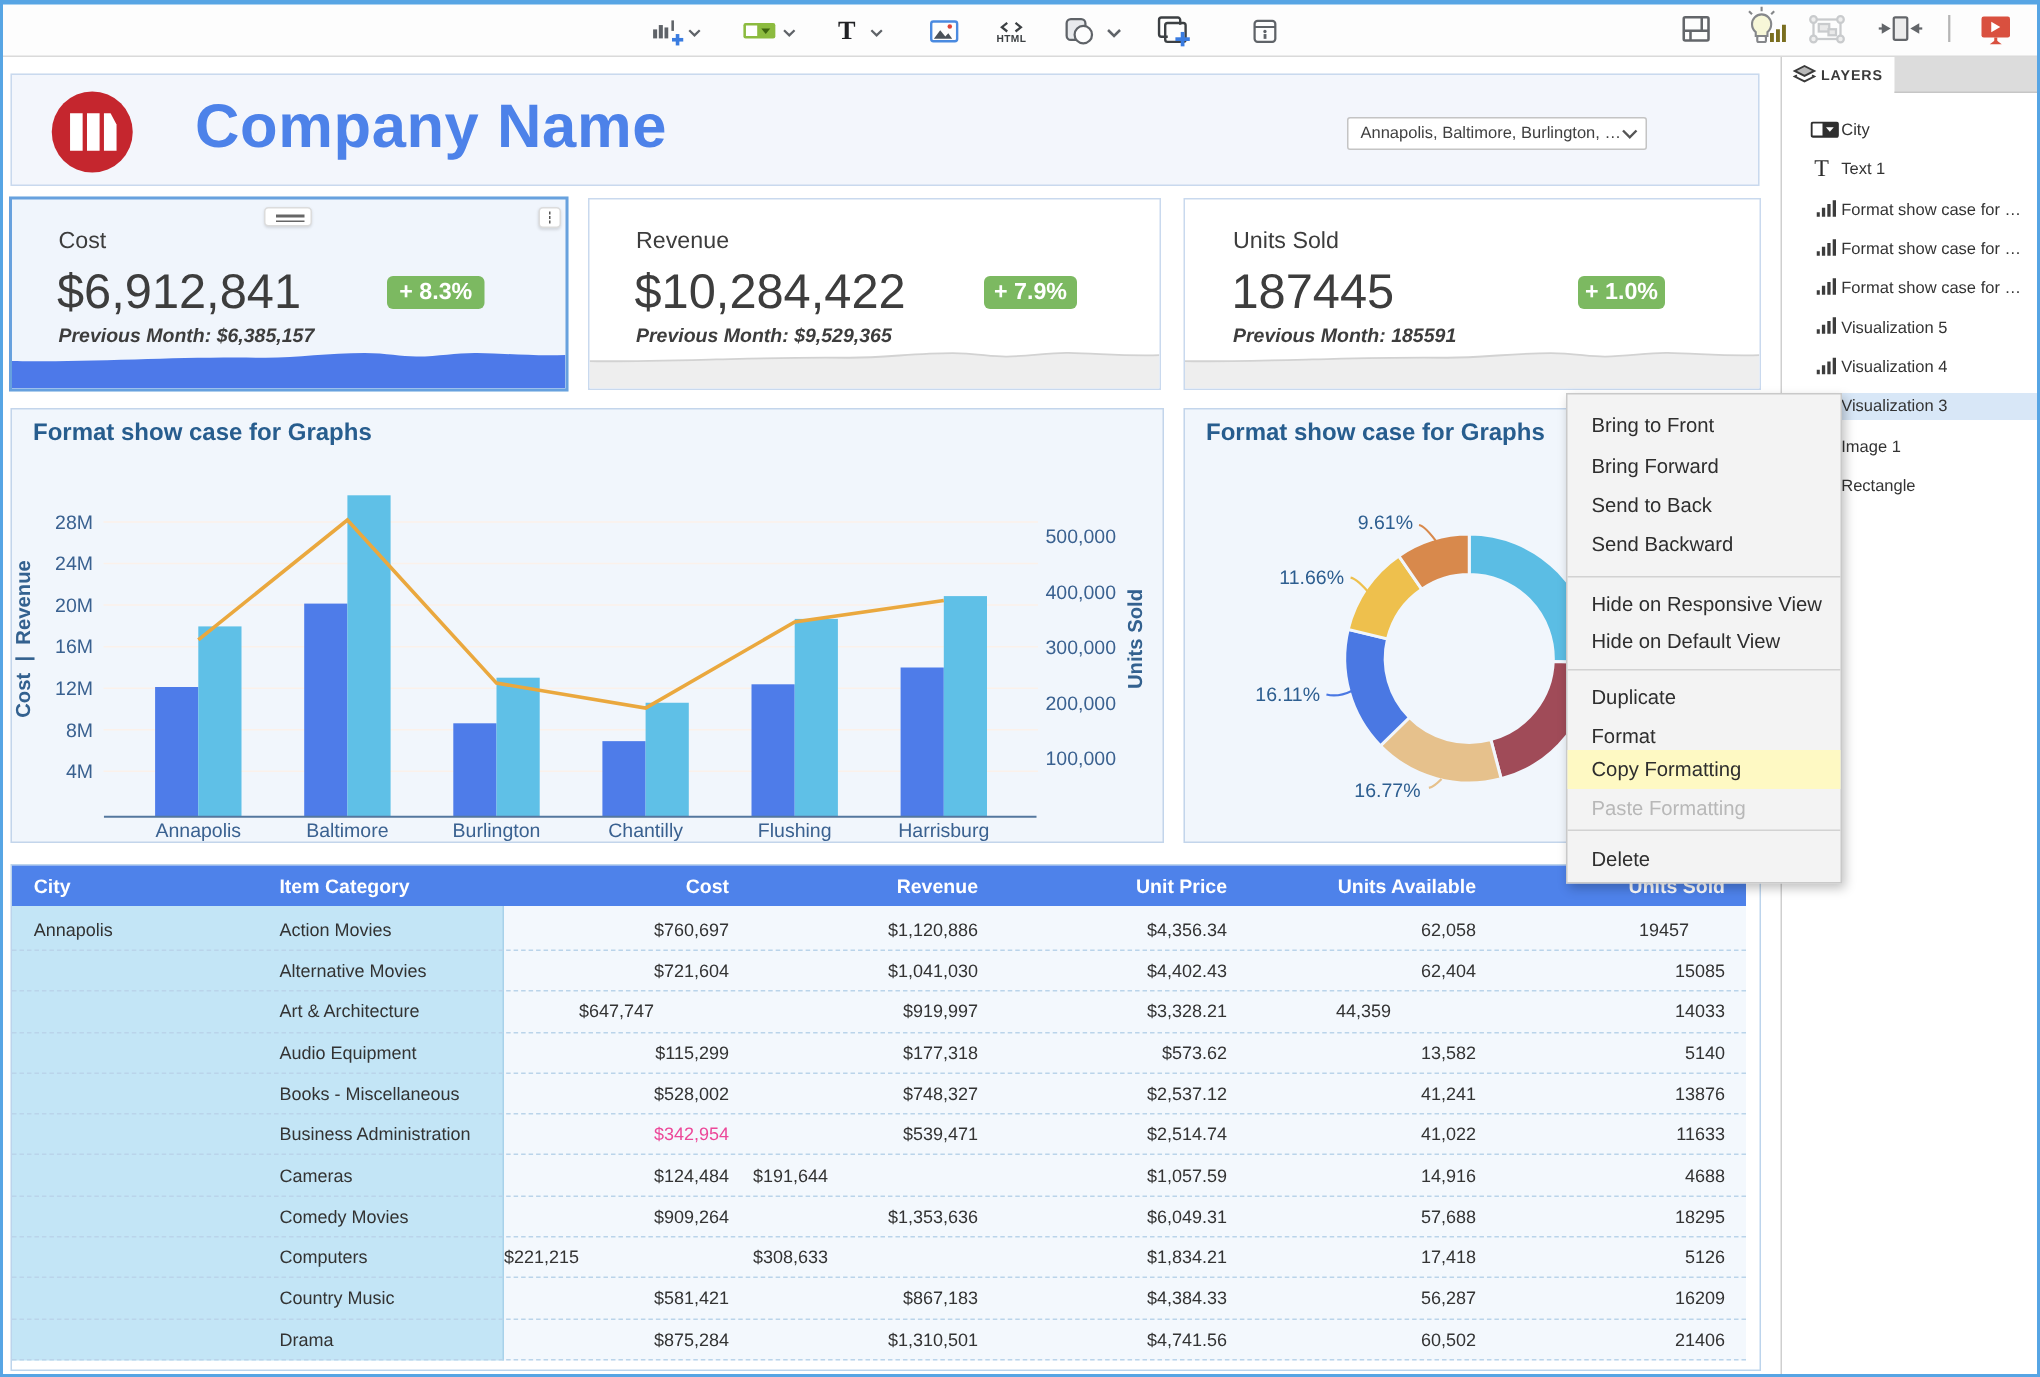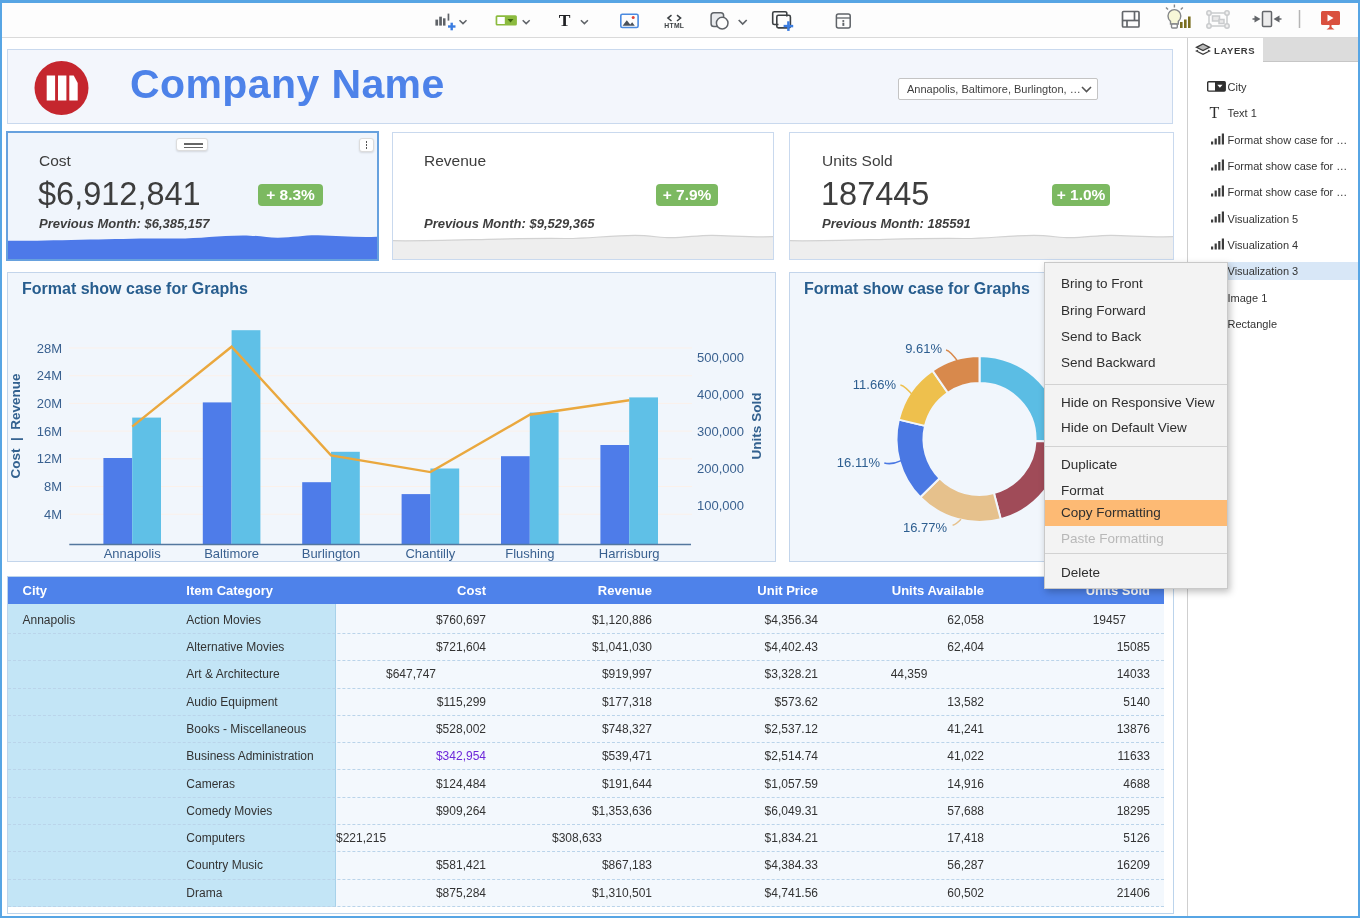--- a/index.html
+++ b/index.html
@@ -149,20 +149,21 @@
   <div class="abs" style="left:6.5px; top:7.8px; width:19px; height:1.6px; background:#666;"></div>
 </div>
 <div class="abs" style="left:359px; top:137.5px; width:14.5px; height:14px; background:#fff; border:1px solid #dcdcdc; border-radius:3px; z-index:6; box-shadow:0 1px 2px rgba(0,0,0,0.12);">
   <div class="abs" style="left:5.7px; top:2.3px; width:1.8px; height:1.8px; background:#555;"></div>
   <div class="abs" style="left:5.7px; top:5.6px; width:1.8px; height:1.8px; background:#555;"></div>
   <div class="abs" style="left:5.7px; top:8.9px; width:1.8px; height:1.8px; background:#555;"></div>
 </div>
 
 <div class="kpi" style="left:392px; width:382px;">
   <div class="lbl">Revenue</div>
+  <div class="val">$10,284,422</div>
   <div class="badge" style="left:263px; width:62px;">+ 7.9%</div>
   <div class="prev">Previous Month: $9,529,365</div>
   <svg class="wave" width="380" height="25" viewBox="0 0 369 25" preserveAspectRatio="none">
     <path d="M0 6.7 C20 7.2 50 6.4 82 5.6 C110 4.9 135 4.1 167 4.5 C190 4.7 210 1.4 235 1.4 C250 1.5 260 3.8 270 3.7 C285 3.5 297 1.1 310 1.3 C330 1.7 348 3.5 369 2.7 L369 25 L0 25 Z" fill="#eeeeee"></path>
     <path d="M0 6.7 C20 7.2 50 6.4 82 5.6 C110 4.9 135 4.1 167 4.5 C190 4.7 210 1.4 235 1.4 C250 1.5 260 3.8 270 3.7 C285 3.5 297 1.1 310 1.3 C330 1.7 348 3.5 369 2.7" fill="none" stroke="#d2d2d2" stroke-width="1.2"></path>
   </svg>
 </div>
 <div class="kpi" style="left:789px; width:385px;">
   <div class="lbl" style="left:32px;">Units Sold</div>
   <div class="val" style="left:31px;">187445</div>
@@ -302,46 +303,46 @@
 <div style="position:absolute;left:0;top:138.9px;width:1156px;height:27.3px;border-bottom:1px dashed #bad4ea;">
 <div style="position:absolute;left:178.3px;top:0;height:100%;line-height:27.3px;font-size:12px;color:#333;">Books - Miscellaneous</div>
 <div style="position:absolute;left:328px;top:0;width:166px;height:100%;line-height:27.3px;font-size:12px;color:#333;text-align:right;padding-right:16px;">$528,002</div>
 <div style="position:absolute;left:494px;top:0;width:166px;height:100%;line-height:27.3px;font-size:12px;color:#333;text-align:right;padding-right:16px;">$748,327</div>
 <div style="position:absolute;left:660px;top:0;width:166px;height:100%;line-height:27.3px;font-size:12px;color:#333;text-align:right;padding-right:16px;">$2,537.12</div>
 <div style="position:absolute;left:826px;top:0;width:166px;height:100%;line-height:27.3px;font-size:12px;color:#333;text-align:right;padding-right:16px;">41,241</div>
 <div style="position:absolute;left:992px;top:0;width:166px;height:100%;line-height:27.3px;font-size:12px;color:#333;text-align:right;padding-right:16px;">13876</div>
 </div>
 <div style="position:absolute;left:0;top:166.2px;width:1156px;height:27.3px;border-bottom:1px dashed #bad4ea;">
 <div style="position:absolute;left:178.3px;top:0;height:100%;line-height:27.3px;font-size:12px;color:#333;">Business Administration</div>
-<div style="position:absolute;left:328px;top:0;width:166px;height:100%;line-height:27.3px;font-size:12px;color:#6d28d9;text-align:right;padding-right:16px;">$342,954</div>
+<div style="position:absolute;left:328px;top:0;width:166px;height:100%;line-height:27.3px;font-size:12px;color:#ec4899;text-align:right;padding-right:16px;">$342,954</div>
 <div style="position:absolute;left:494px;top:0;width:166px;height:100%;line-height:27.3px;font-size:12px;color:#333;text-align:right;padding-right:16px;">$539,471</div>
 <div style="position:absolute;left:660px;top:0;width:166px;height:100%;line-height:27.3px;font-size:12px;color:#333;text-align:right;padding-right:16px;">$2,514.74</div>
 <div style="position:absolute;left:826px;top:0;width:166px;height:100%;line-height:27.3px;font-size:12px;color:#333;text-align:right;padding-right:16px;">41,022</div>
 <div style="position:absolute;left:992px;top:0;width:166px;height:100%;line-height:27.3px;font-size:12px;color:#333;text-align:right;padding-right:16px;">11633</div>
 </div>
 <div style="position:absolute;left:0;top:193.5px;width:1156px;height:27.3px;border-bottom:1px dashed #bad4ea;">
 <div style="position:absolute;left:178.3px;top:0;height:100%;line-height:27.3px;font-size:12px;color:#333;">Cameras</div>
 <div style="position:absolute;left:328px;top:0;width:166px;height:100%;line-height:27.3px;font-size:12px;color:#333;text-align:right;padding-right:16px;">$124,484</div>
-<div style="position:absolute;left:494px;top:0;width:166px;height:100%;line-height:27.3px;font-size:12px;color:#333;text-align:right;padding-right:16px;">$191,644</div>
+<div style="position:absolute;left:494px;top:0;width:166px;height:100%;line-height:27.3px;font-size:12px;color:#333;padding-right:16px;">$191,644</div>
 <div style="position:absolute;left:660px;top:0;width:166px;height:100%;line-height:27.3px;font-size:12px;color:#333;text-align:right;padding-right:16px;">$1,057.59</div>
 <div style="position:absolute;left:826px;top:0;width:166px;height:100%;line-height:27.3px;font-size:12px;color:#333;text-align:right;padding-right:16px;">14,916</div>
 <div style="position:absolute;left:992px;top:0;width:166px;height:100%;line-height:27.3px;font-size:12px;color:#333;text-align:right;padding-right:16px;">4688</div>
 </div>
 <div style="position:absolute;left:0;top:220.8px;width:1156px;height:27.3px;border-bottom:1px dashed #bad4ea;">
 <div style="position:absolute;left:178.3px;top:0;height:100%;line-height:27.3px;font-size:12px;color:#333;">Comedy Movies</div>
 <div style="position:absolute;left:328px;top:0;width:166px;height:100%;line-height:27.3px;font-size:12px;color:#333;text-align:right;padding-right:16px;">$909,264</div>
 <div style="position:absolute;left:494px;top:0;width:166px;height:100%;line-height:27.3px;font-size:12px;color:#333;text-align:right;padding-right:16px;">$1,353,636</div>
 <div style="position:absolute;left:660px;top:0;width:166px;height:100%;line-height:27.3px;font-size:12px;color:#333;text-align:right;padding-right:16px;">$6,049.31</div>
 <div style="position:absolute;left:826px;top:0;width:166px;height:100%;line-height:27.3px;font-size:12px;color:#333;text-align:right;padding-right:16px;">57,688</div>
 <div style="position:absolute;left:992px;top:0;width:166px;height:100%;line-height:27.3px;font-size:12px;color:#333;text-align:right;padding-right:16px;">18295</div>
 </div>
 <div style="position:absolute;left:0;top:248.1px;width:1156px;height:27.3px;border-bottom:1px dashed #bad4ea;">
 <div style="position:absolute;left:178.3px;top:0;height:100%;line-height:27.3px;font-size:12px;color:#333;">Computers</div>
 <div style="position:absolute;left:328px;top:0;width:166px;height:100%;line-height:27.3px;font-size:12px;color:#333;text-align:left;padding-right:16px;">$221,215</div>
-<div style="position:absolute;left:494px;top:0;width:166px;height:100%;line-height:27.3px;font-size:12px;color:#333;text-align:center;padding-right:16px;">$308,633</div>
+<div style="position:absolute;left:494px;top:0;width:166px;height:100%;line-height:27.3px;font-size:12px;color:#333;text-align:left;padding-right:16px;">$308,633</div>
 <div style="position:absolute;left:660px;top:0;width:166px;height:100%;line-height:27.3px;font-size:12px;color:#333;text-align:right;padding-right:16px;">$1,834.21</div>
 <div style="position:absolute;left:826px;top:0;width:166px;height:100%;line-height:27.3px;font-size:12px;color:#333;text-align:right;padding-right:16px;">17,418</div>
 <div style="position:absolute;left:992px;top:0;width:166px;height:100%;line-height:27.3px;font-size:12px;color:#333;text-align:right;padding-right:16px;">5126</div>
 </div>
 <div style="position:absolute;left:0;top:275.4px;width:1156px;height:27.3px;border-bottom:1px dashed #bad4ea;">
 <div style="position:absolute;left:178.3px;top:0;height:100%;line-height:27.3px;font-size:12px;color:#333;">Country Music</div>
 <div style="position:absolute;left:328px;top:0;width:166px;height:100%;line-height:27.3px;font-size:12px;color:#333;text-align:right;padding-right:16px;">$581,421</div>
 <div style="position:absolute;left:494px;top:0;width:166px;height:100%;line-height:27.3px;font-size:12px;color:#333;text-align:right;padding-right:16px;">$867,183</div>
 <div style="position:absolute;left:660px;top:0;width:166px;height:100%;line-height:27.3px;font-size:12px;color:#333;text-align:right;padding-right:16px;">$4,384.33</div>
 <div style="position:absolute;left:826px;top:0;width:166px;height:100%;line-height:27.3px;font-size:12px;color:#333;text-align:right;padding-right:16px;">56,287</div>
@@ -412,19 +413,19 @@
   <div class="mi" style="top:8px;">Bring to Front</div>
   <div class="mi" style="top:34.5px;">Bring Forward</div>
   <div class="mi" style="top:60.8px;">Send to Back</div>
   <div class="mi" style="top:87px;">Send Backward</div>
   <div class="msep" style="top:120.7px;"></div>
   <div class="mi" style="top:126.5px;">Hide on Responsive View</div>
   <div class="mi" style="top:152px;">Hide on Default View</div>
   <div class="msep" style="top:182.7px;"></div>
   <div class="mi" style="top:188.5px;">Duplicate</div>
   <div class="mi" style="top:214.8px;">Format</div>
-  <div class="mi" style="top:237px; background:#fdba74;">Copy Formatting</div>
+  <div class="mi" style="top:237px; background:#fef9c3;">Copy Formatting</div>
   <div class="mi" style="top:262.6px; color:#b8b8b8;">Paste Formatting</div>
   <div class="msep" style="top:289.8px;"></div>
   <div class="mi" style="top:296.5px;">Delete</div>
 </div>
 
 <div id="frame"></div>
 
 </body></html>

